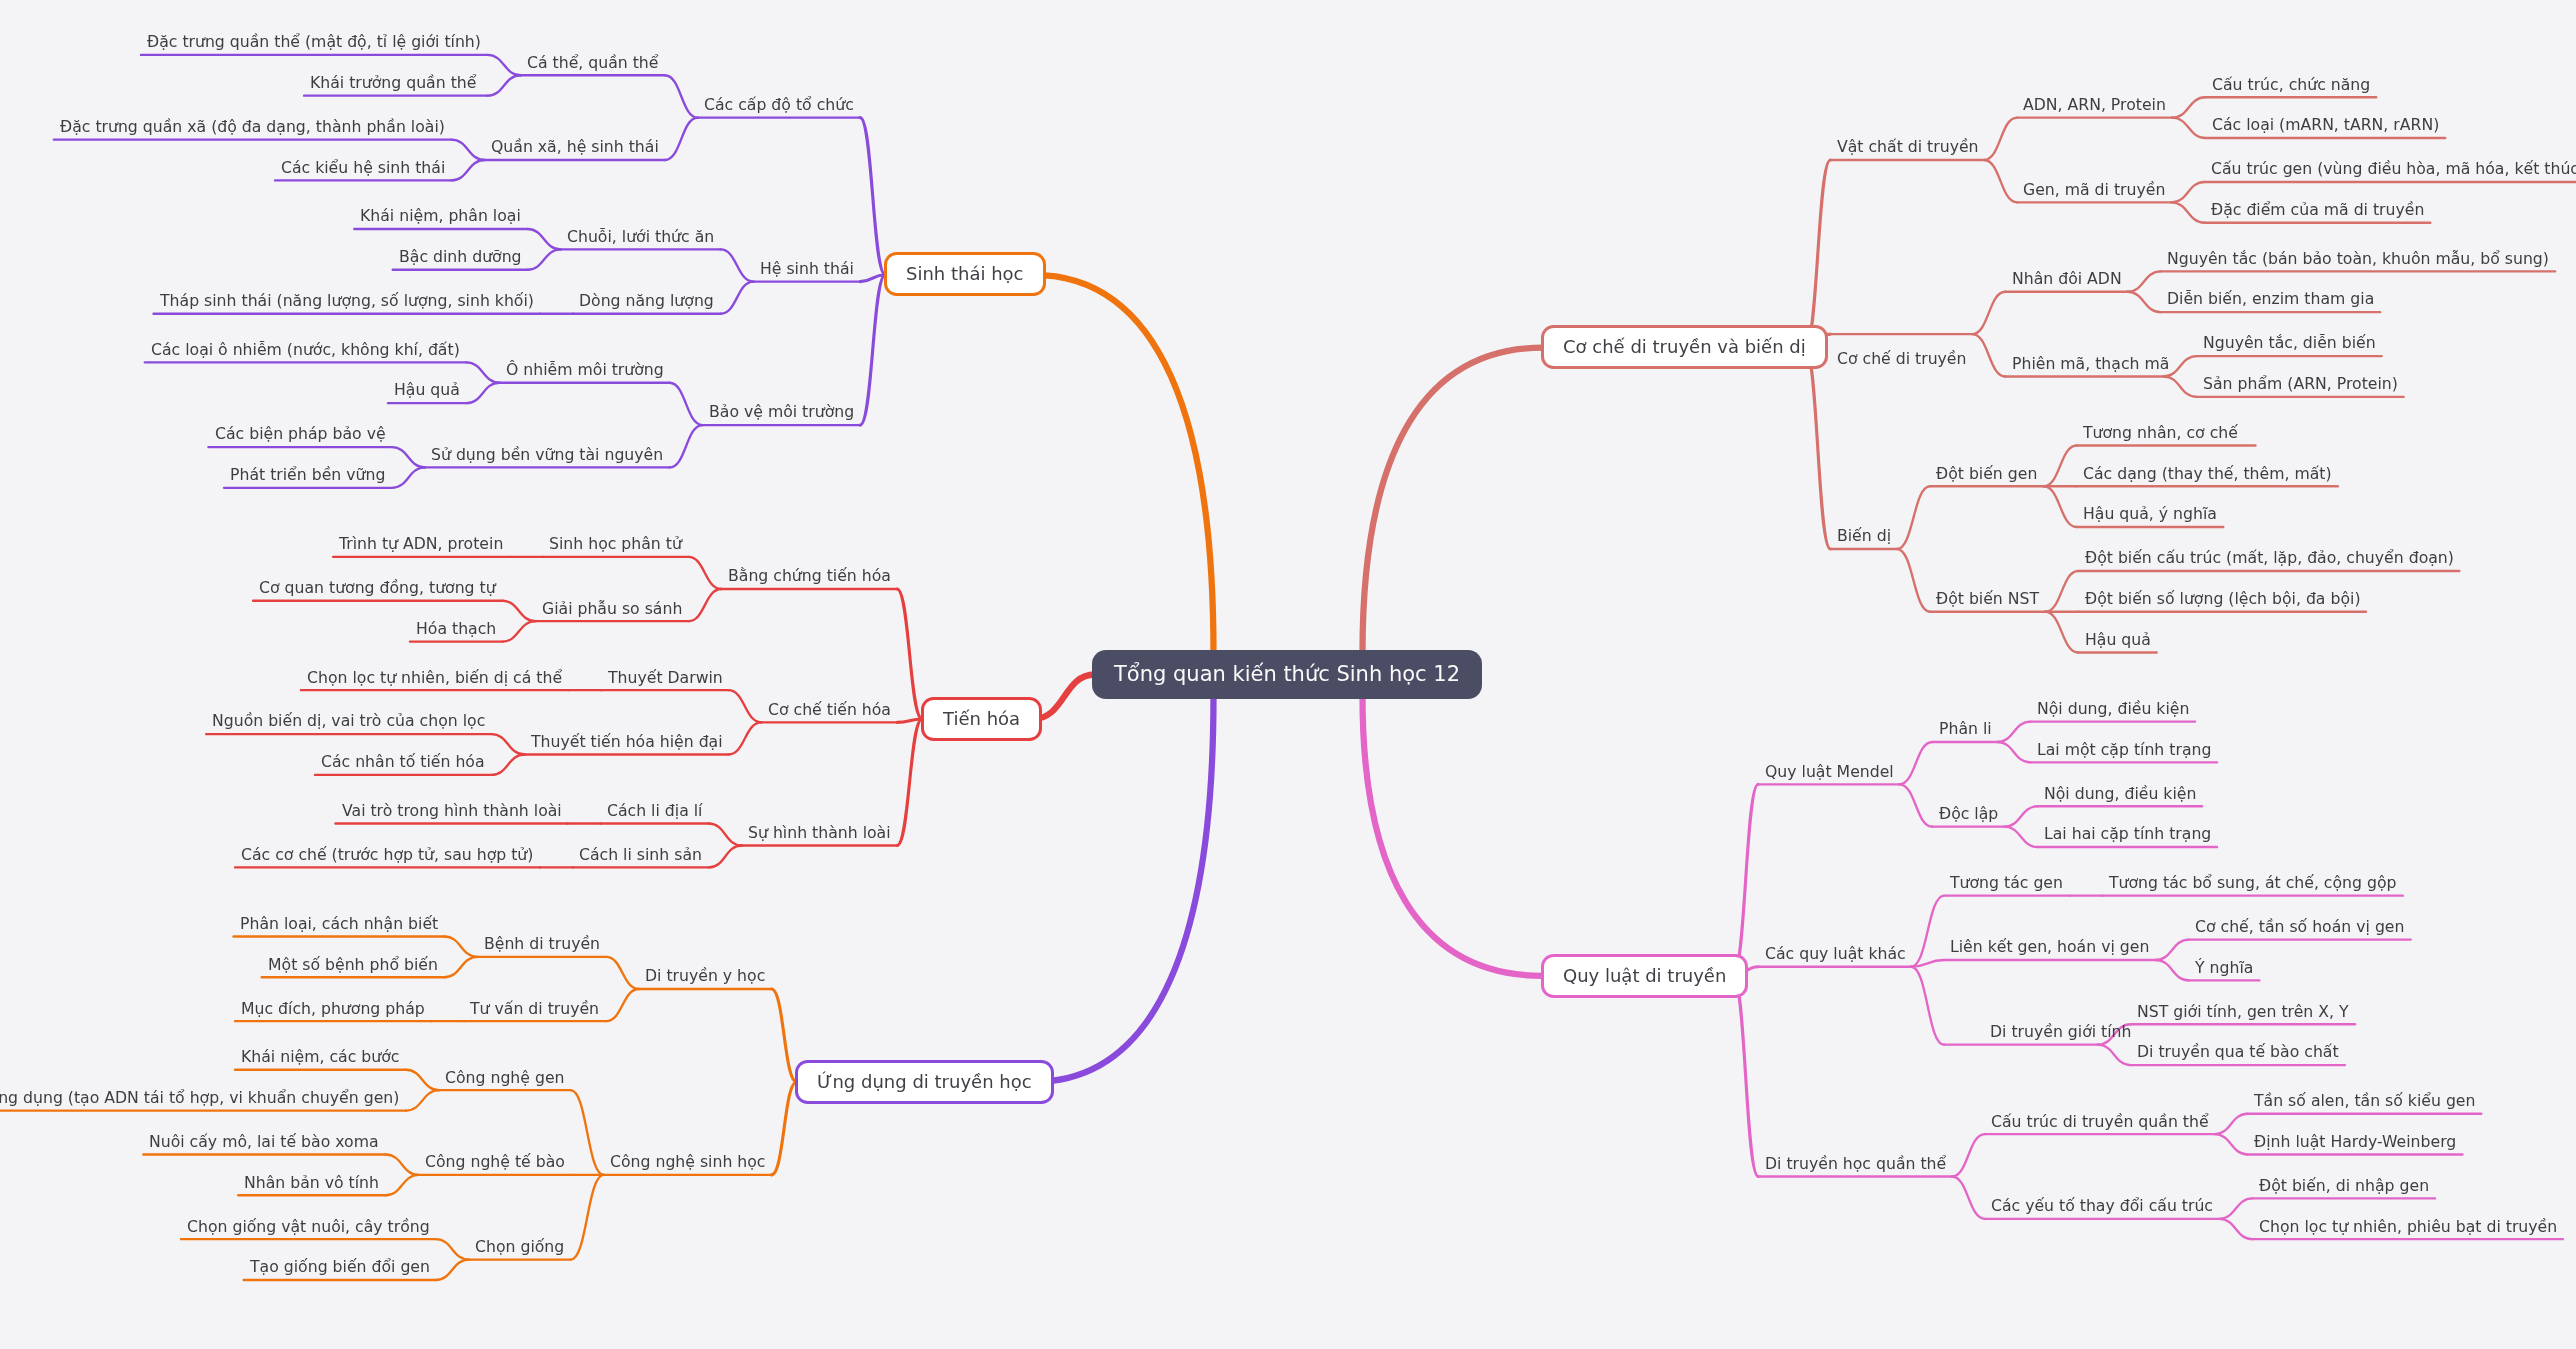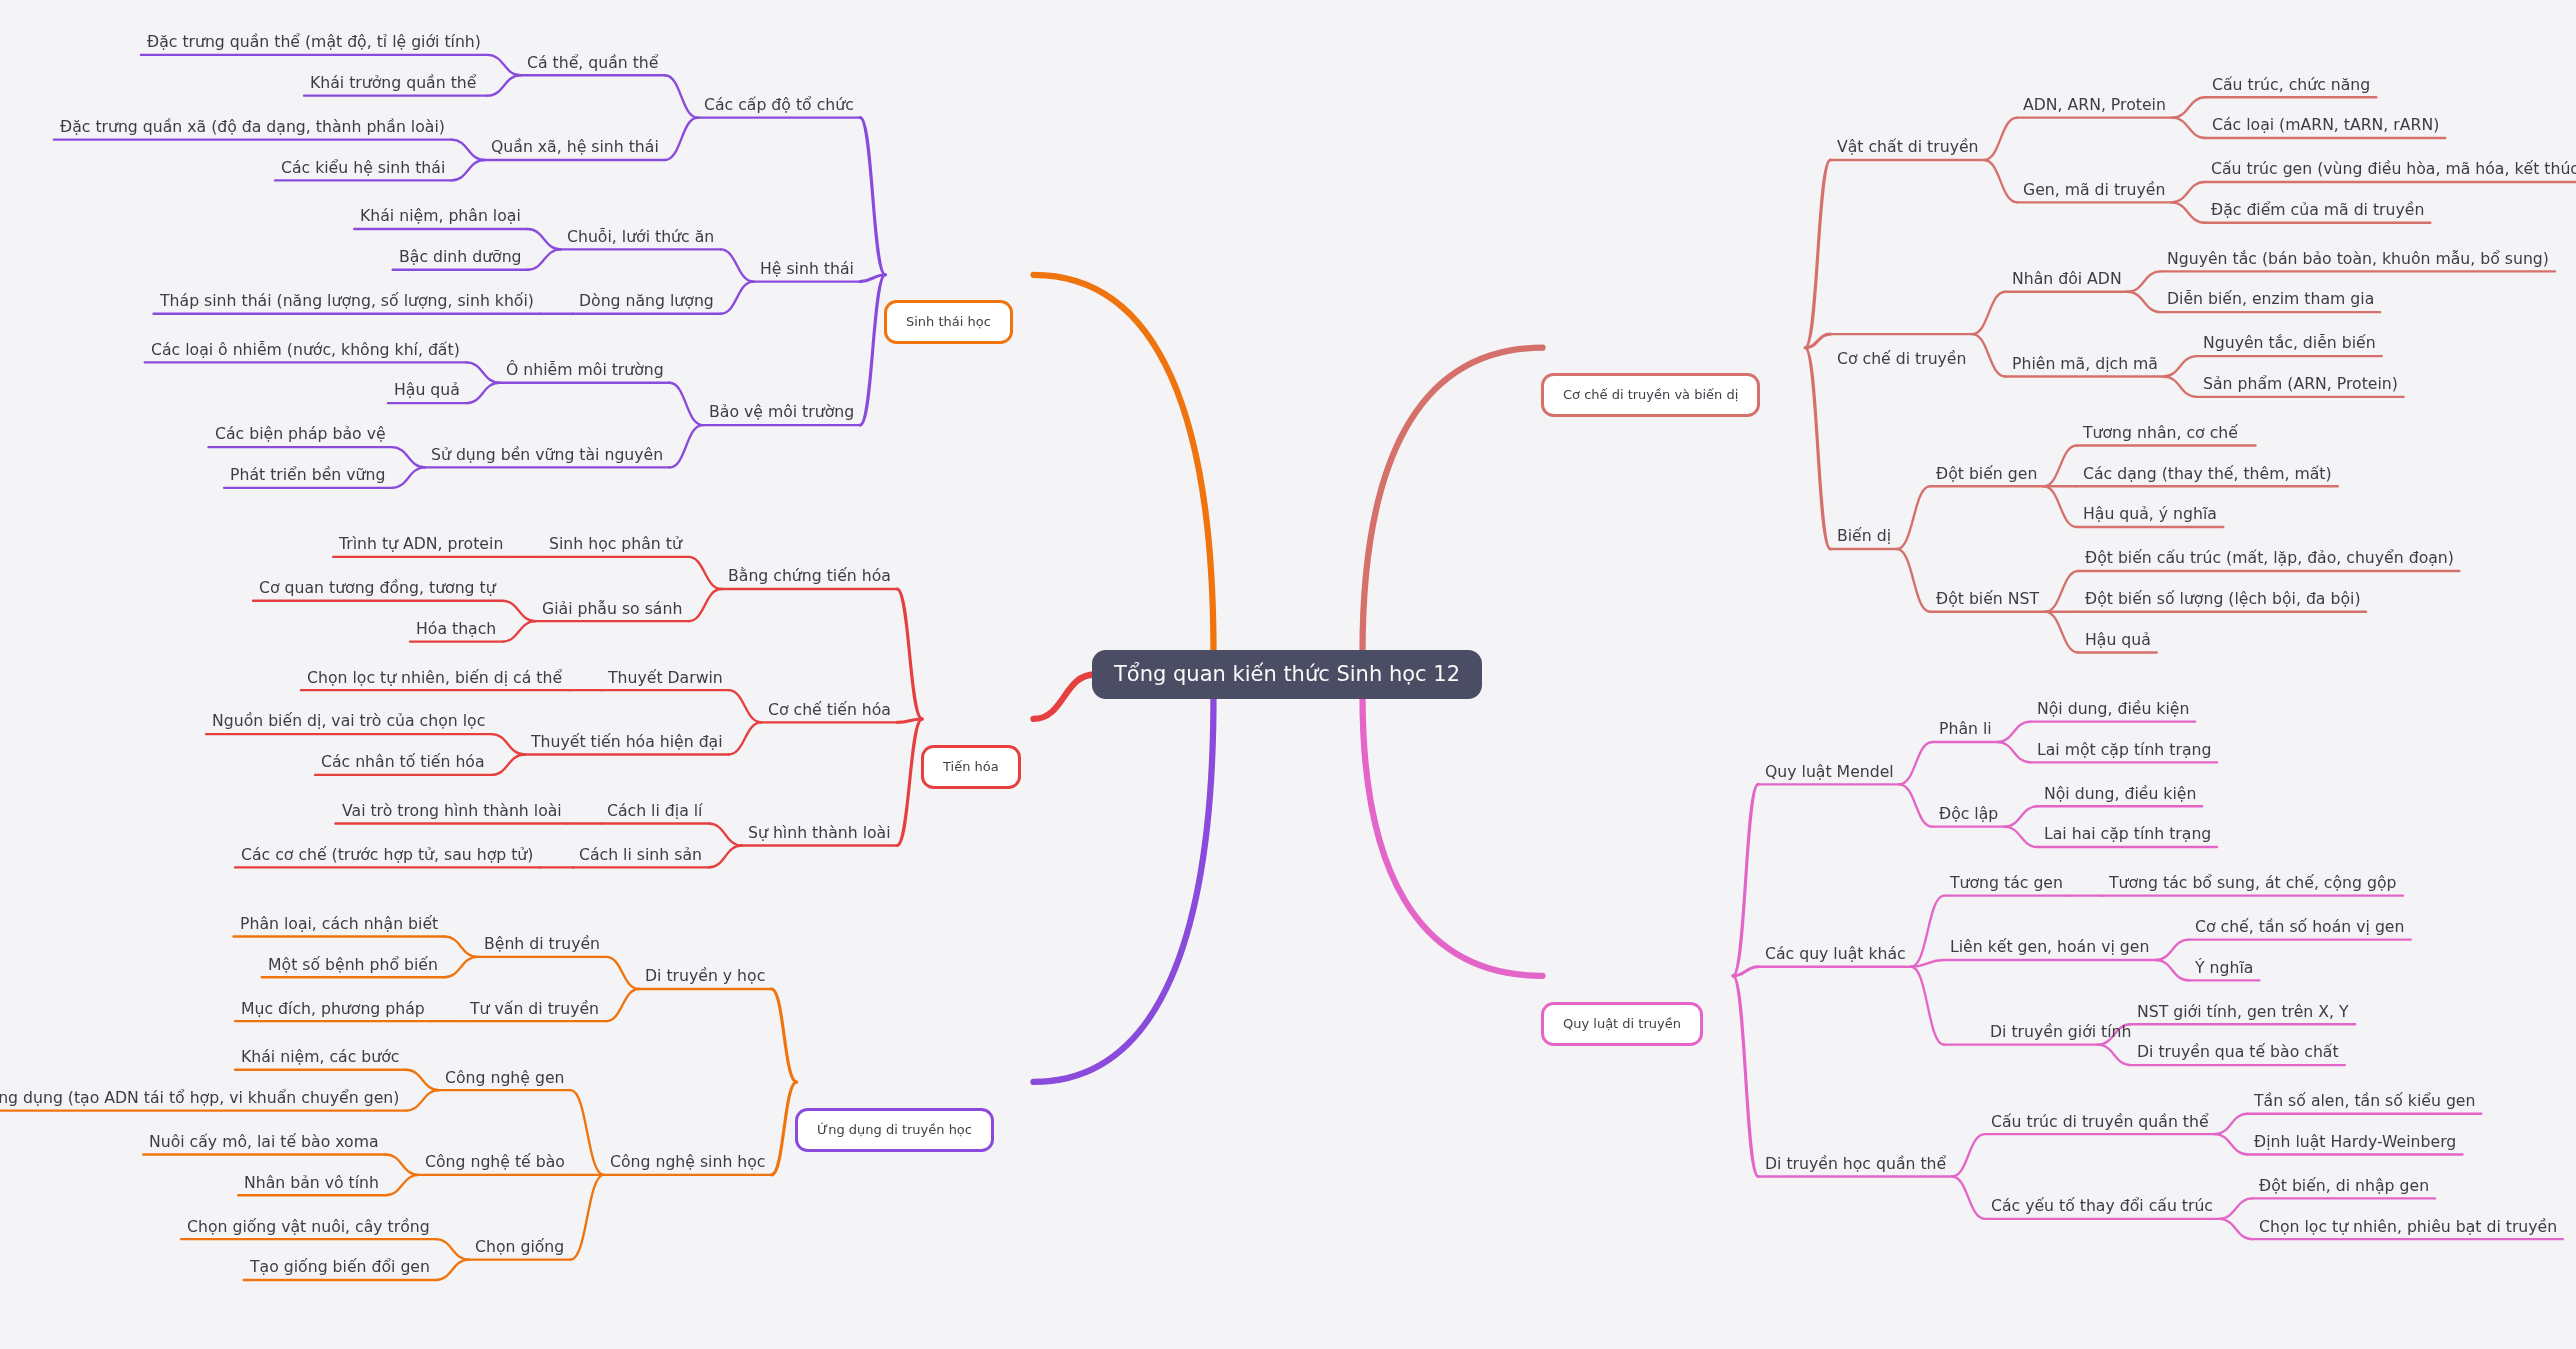--- a/index.html
+++ b/index.html
@@ -5,23 +5,23 @@
 <style>
   html,body{margin:0;padding:0;}
   body{font-family:"DejaVu Sans","Liberation Sans",sans-serif;}
   #canvas{position:relative;width:2576px;height:1349px;overflow:hidden;}
   #links{position:absolute;left:0;top:0;}
   .node-label{
     position:absolute;white-space:nowrap;font-size:15.7px;line-height:19px;
     color:#3d3d42;
   }
   .node-box{
-    position:absolute;white-space:nowrap;font-size:13px;line-height:19.6px;
+    position:absolute;white-space:nowrap;font-size:18px;line-height:19.6px;
     color:#3f3f46;background:#ffffff;border:3.1px solid #888;border-radius:12.6px;
-    padding:9.4px 19px;box-sizing:border-box;margin-top:48px;
+    padding:9.4px 19px;box-sizing:border-box;
   }
   .node-root{
     position:absolute;white-space:nowrap;font-size:21px;line-height:25px;
     color:#fafafa;border-radius:14px;padding:11.8px 22px;box-sizing:border-box;
   }
 </style>
 </head>
 <body style="background: rgb(244, 244, 246);">
 
 <div id="canvas">
@@ -237,21 +237,21 @@
       <div class="node-label" style="left: 2023px; top: 95px;">ADN, ARN, Protein</div>
       <div class="node-label" style="left: 2212px; top: 75px;">Cấu trúc, chức năng</div>
       <div class="node-label" style="left: 2212px; top: 115px;">Các loại (mARN, tARN, rARN)</div>
       <div class="node-label" style="left: 2023px; top: 180px;">Gen, mã di truyền</div>
       <div class="node-label" style="left: 2211px; top: 159px;">Cấu trúc gen (vùng điều hòa, mã hóa, kết thúc)</div>
       <div class="node-label" style="left: 2211px; top: 200px;">Đặc điểm của mã di truyền</div>
       <div class="node-label" style="left: 1837px; top: 311px; margin-top: 38px;">Cơ chế di truyền</div>
       <div class="node-label" style="left: 2012px; top: 269px;">Nhân đôi ADN</div>
       <div class="node-label" style="left: 2167px; top: 249px;">Nguyên tắc (bán bảo toàn, khuôn mẫu, bổ sung)</div>
       <div class="node-label" style="left: 2167px; top: 289px;">Diễn biến, enzim tham gia</div>
-      <div class="node-label" style="left: 2012px; top: 354px;">Phiên mã, dịch mã</div>
+      <div class="node-label" style="left: 2012px; top: 354px;">Phiên mã, thạch mã</div>
       <div class="node-label" style="left: 2203px; top: 333px;">Nguyên tắc, diễn biến</div>
       <div class="node-label" style="left: 2203px; top: 374px;">Sản phẩm (ARN, Protein)</div>
       <div class="node-label" style="left: 1837px; top: 526px;">Biến dị</div>
       <div class="node-label" style="left: 1936px; top: 464px;">Đột biến gen</div>
       <div class="node-label" style="left: 2083px; top: 423px;">Tương nhân, cơ chế</div>
       <div class="node-label" style="left: 2083px; top: 464px;">Các dạng (thay thế, thêm, mất)</div>
       <div class="node-label" style="left: 2083px; top: 504px;">Hậu quả, ý nghĩa</div>
       <div class="node-label" style="left: 1936px; top: 589px;">Đột biến NST</div>
       <div class="node-label" style="left: 2085px; top: 548px;">Đột biến cấu trúc (mất, lặp, đảo, chuyển đoạn)</div>
       <div class="node-label" style="left: 2085px; top: 589px;">Đột biến số lượng (lệch bội, đa bội)</div>

